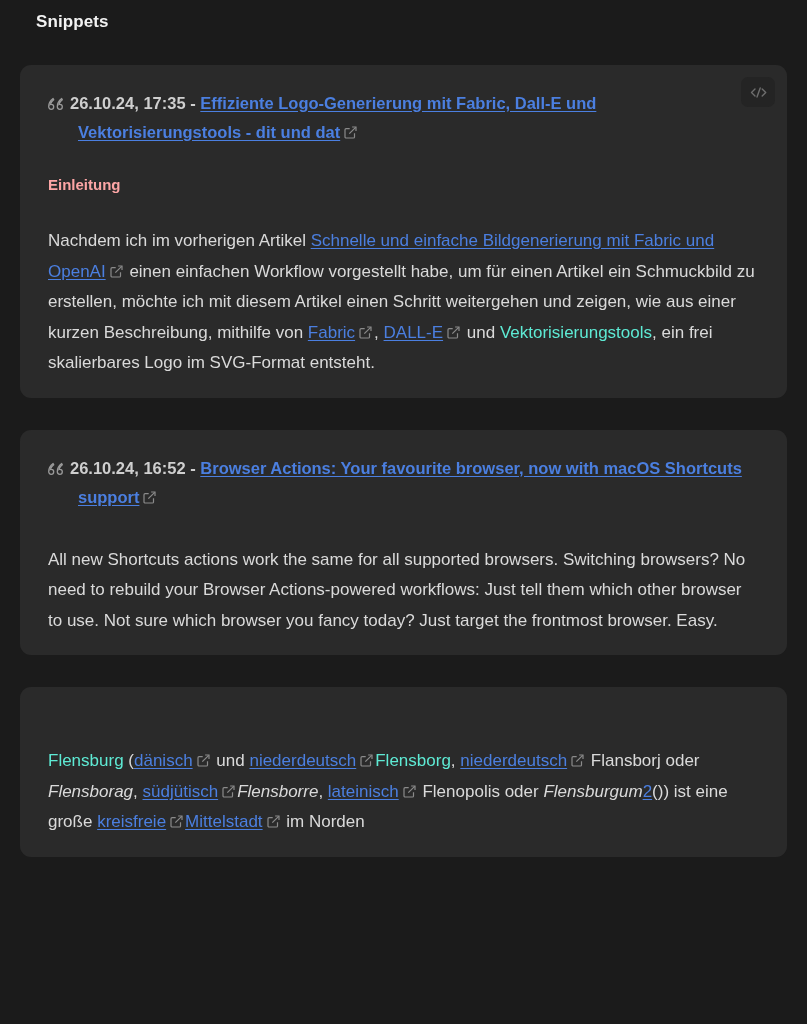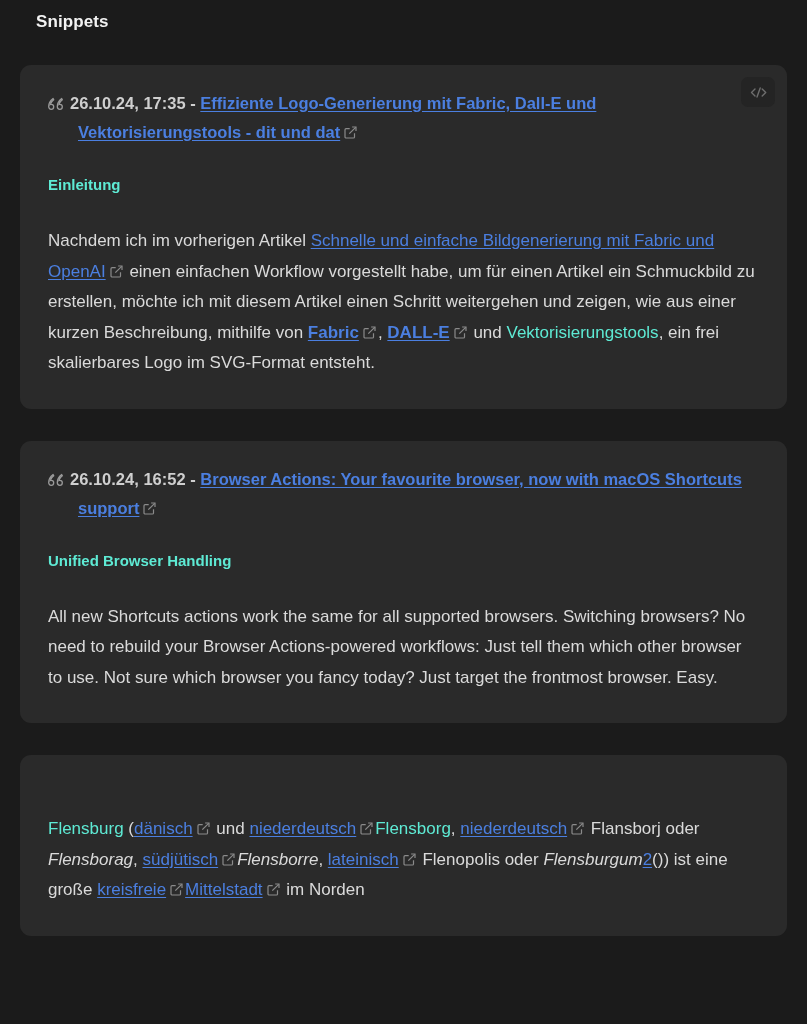--- a/index.html
+++ b/index.html
@@ -30,21 +30,21 @@
     padding: 33px 20px 0 20px;
     display: flex;
     flex-direction: column;
     gap: 32px;
   }
 
   .snippet-card {
     position: relative;
     background: #2a2a2a;
     border-radius: 11px;
-    padding: 24px 28px 30px 28px;
+    padding: 24px 28px 19px 28px;
   }
 
   .code-button {
     position: absolute;
     top: 12px;
     right: 12px;
     width: 34px;
     height: 30px;
     border-radius: 7px;
     background: #242424;
@@ -80,40 +80,40 @@
   .snippet-head a:visited {
     color: #4b7fe0;
     text-decoration: underline;
     text-underline-offset: 2px;
     font-weight: bold;
   }
 
   .section-heading {
     font-size: 15px;
     font-weight: bold;
-    color: #5eead4;
+    color: #fca5a5;
     margin: 29px 0 0 0;
   }
 
   .snippet-body {
     font-size: 17px;
     line-height: 30.5px;
     color: #dadada;
     margin: 33px 0 0 0;
     font-weight: normal;
   }
   .snippet-body.tight { margin-top: 35px; }
 
   .snippet-body a,
   .snippet-body a:visited {
     color: #4b7fe0;
     text-decoration: underline;
     text-underline-offset: 2px;
   }
-  .snippet-body a.bold { font-weight: bold; }
+  .snippet-body a.bold { font-weight: normal; }
   .snippet-body b { font-weight: normal; color: #5eead4; }
   .snippet-body i { font-style: italic; }
   .ref-link { color: #4b7fe0; text-decoration: none; }
 
   .ext-icon {
     display: inline-block;
     width: 13px;
     height: 13px;
     margin: 0 2px 0 4px;
     vertical-align: -1px;
@@ -174,21 +174,20 @@
           <path d="M3.2 12.3c-1.5 0-2.5-1.1-2.5-2.7 0-2.9 2-6.2 4.4-8 .3.4.5.8.6 1.1-1.7 1.3-3 3.2-3.3 4.8.2-.1.5-.2.9-.2 1.4 0 2.4 1 2.4 2.4 0 1.5-1 2.6-2.5 2.6z"></path>
           <path d="M11.8 12.3c-1.5 0-2.5-1.1-2.5-2.7 0-2.9 2-6.2 4.4-8 .3.4.5.8.6 1.1-1.7 1.3-3 3.2-3.3 4.8.2-.1.5-.2.9-.2 1.4 0 2.4 1 2.4 2.4 0 1.5-1 2.6-2.5 2.6z"></path>
         </svg>
       </span><span>26.10.24, 16:52</span> <span>-</span> <a href="#">Browser Actions: Your favourite browser, now with macOS Shortcuts support</a><span class="ext-icon"><svg viewBox="0 0 13 13" fill="none" stroke="currentColor" stroke-width="1.2">
             <path d="M10.5 7.3v3.6c0 .6-.5 1.1-1.1 1.1H2.1c-.6 0-1.1-.5-1.1-1.1V3.7c0-.6.5-1.1 1.1-1.1h3.6"></path>
             <path d="M8.1 1h3.9v3.9"></path>
             <path d="M5.3 7.7L11.7 1.3"></path>
           </svg></span>
     </div>
 
-    <div class="section-heading">Unified Browser Handling</div>
 
     <div class="snippet-body">All new Shortcuts actions work the same for all supported browsers. Switching browsers? No need to rebuild your Browser Actions-powered workflows: Just tell them which other browser to use. Not sure which browser you fancy today? Just target the frontmost browser. Easy.</div>
   </div>
 
   <div class="snippet-card">
 
     <div class="snippet-body tight"><b>Flensburg</b><span> (</span><a href="#">dänisch</a><span class="ext-icon"><svg viewBox="0 0 13 13" fill="none" stroke="currentColor" stroke-width="1.2">
             <path d="M10.5 7.3v3.6c0 .6-.5 1.1-1.1 1.1H2.1c-.6 0-1.1-.5-1.1-1.1V3.7c0-.6.5-1.1 1.1-1.1h3.6"></path>
             <path d="M8.1 1h3.9v3.9"></path>
             <path d="M5.3 7.7L11.7 1.3"></path>

